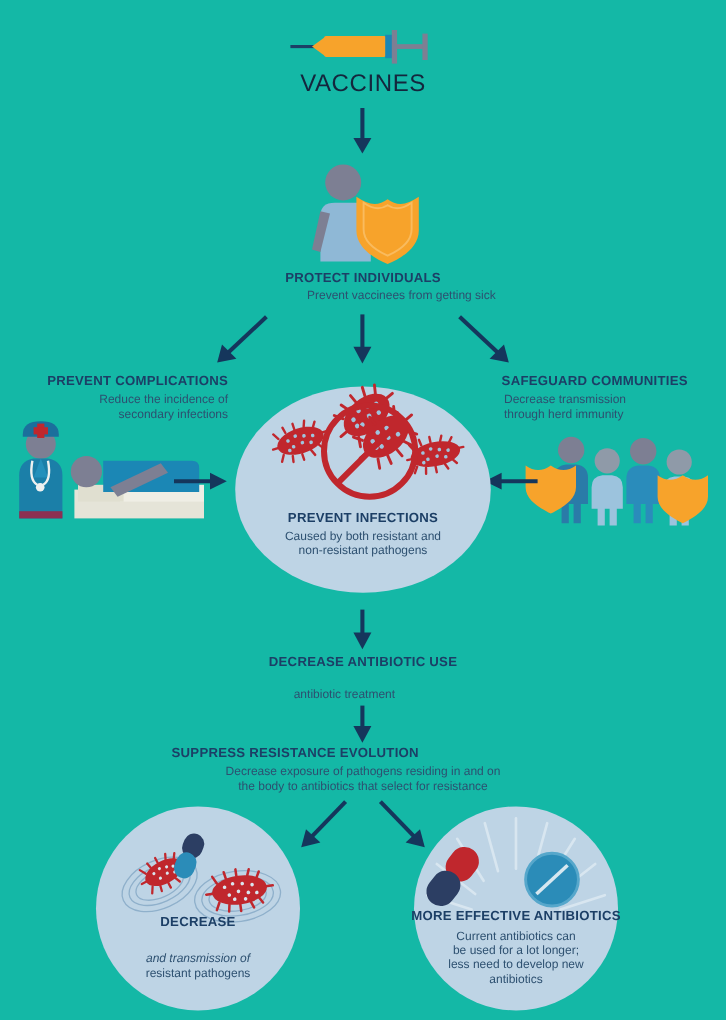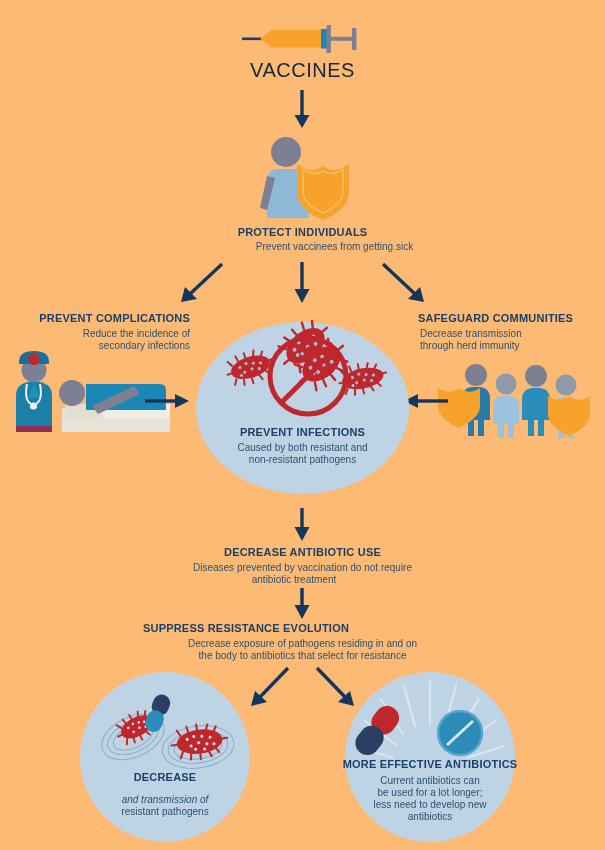--- a/index.html
+++ b/index.html
@@ -8,21 +8,21 @@
     background: #ffffff;
   }
   body {
     font-family: "Liberation Sans", sans-serif;
     -webkit-font-smoothing: antialiased;
   }
   #page {
     position: relative;
     width: 605px;
     height: 850px;
-    background: #fdba74;
+    background: #14b8a6;
     overflow: hidden;
   }
   .abs { position: absolute; }
 
   
   .hdg {
     font-size: 11px;
     font-weight: bold;
     color: #1c3f66;
     letter-spacing: 0.2px;
@@ -334,22 +334,21 @@
   <div class="abs sub" style="left:196px; top:453px; width:213px;">non-resistant pathogens</div>
 
   <div class="abs" style="left:291px; top:508px;">
     <svg width="22" height="34" viewBox="0 0 22 34">
       <line x1="11" y1="0" x2="11" y2="22" stroke="#15365c" stroke-width="3.4"></line>
       <polygon points="11,33 3.5,19 18.5,19" fill="#15365c"></polygon>
     </svg>
   </div>
 
   <div class="abs hdg" style="left:0; top:546px; width:605px;">DECREASE ANTIBIOTIC USE</div>
-  <div class="abs sub" style="left:0; top:561px; width:605px;">Diseases prevented by vaccination do not require</div>
-  <div class="abs sub" style="left:12px; top:573px; width:564px;">antibiotic treatment</div>
+  <div class="abs sub" style="left:5px; top:573px; width:564px;">antibiotic treatment</div>
 
   <div class="abs" style="left:291px; top:588px;">
     <svg width="22" height="32" viewBox="0 0 22 32">
       <line x1="11" y1="0" x2="11" y2="20" stroke="#15365c" stroke-width="3.4"></line>
       <polygon points="11,31 3.5,17 18.5,17" fill="#15365c"></polygon>
     </svg>
   </div>
 
   <div class="abs hdg" style="left:0; top:622px; width:492px;">SUPPRESS RESISTANCE EVOLUTION</div>
   <div class="abs sub" style="left:0; top:637px; width:605px;">Decrease exposure of pathogens residing in and on</div>
@@ -447,21 +446,21 @@
         </g>
       </g>
 
       <g transform="translate(62,2) rotate(22)">
         <rect x="0" y="0" width="17" height="21" rx="8.5" ry="8.5" fill="#2c3e63"></rect>
         <rect x="0" y="17" width="17" height="22" rx="8.5" ry="8.5" fill="#2b8cb8"></rect>
       </g>
     </svg>
   </div>
 
-  <div class="abs hdg" style="left:80px; top:763px; width:170px;margin-top:8px;">DECREASE</div>
+  <div class="abs hdg" style="left:80px; top:763px; width:170px;">DECREASE</div>
   <div class="abs sub" style="left:80px; top:793px; width:170px;font-style:italic;">and transmission of</div>
   <div class="abs sub" style="left:80px; top:805px; width:170px;">resistant pathogens</div>
 
   <div class="abs circle-bg" style="left:345px; top:672px; width:170px; height:170px;"></div>
 
   <div class="abs" style="left:345px; top:672px;">
     <svg width="170" height="170" viewBox="0 0 170 170">
       <g stroke="#d8e6f0" stroke-width="2.2" stroke-linecap="round">
         <line x1="85" y1="10" x2="85" y2="52"></line>
         <line x1="59" y1="14" x2="70" y2="54"></line>

